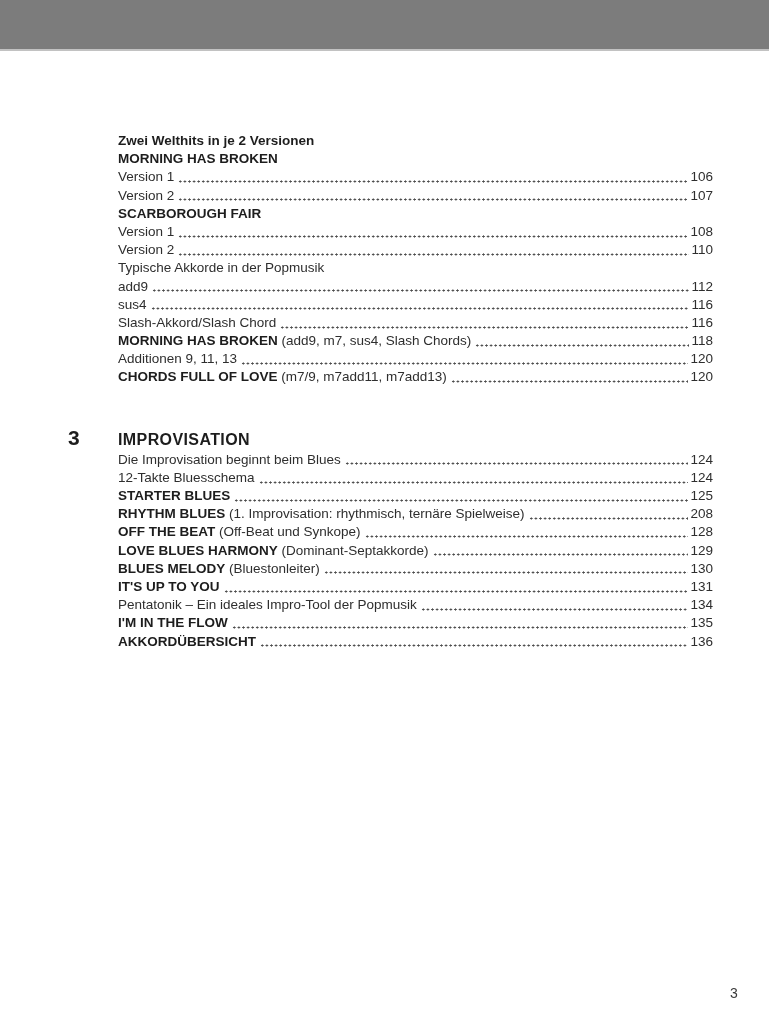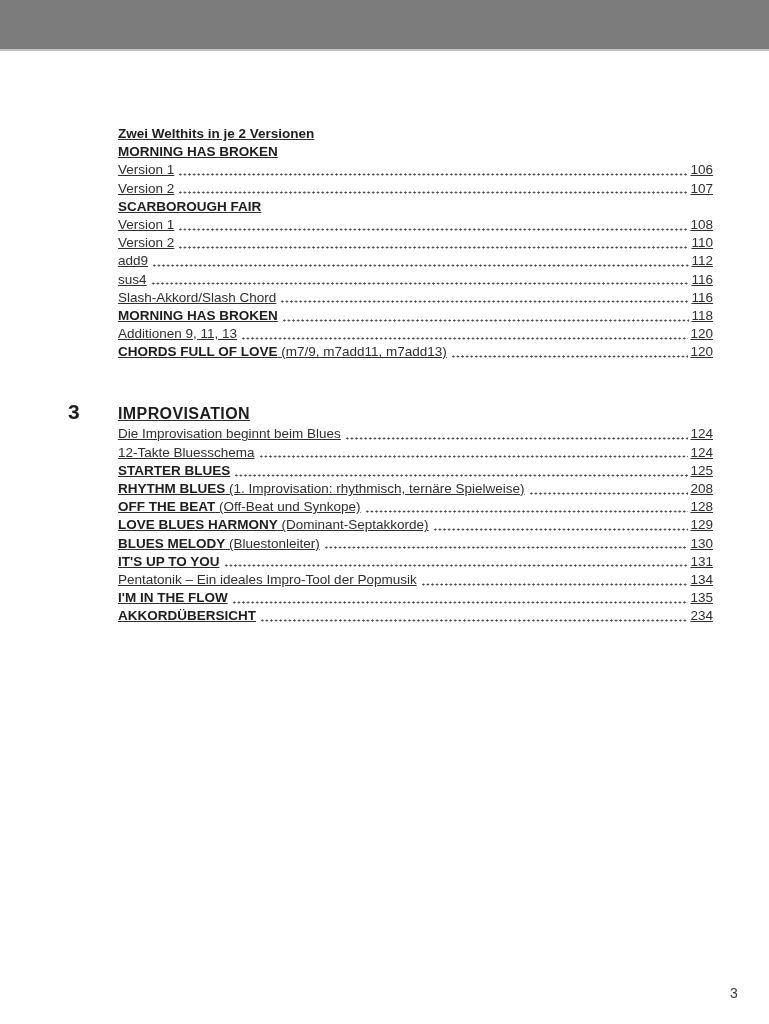--- a/index.html
+++ b/index.html
@@ -17,24 +17,23 @@
     position: absolute;
     top: 0; left: 0;
     width: 100%;
     height: 51px;
     background: #7c7c7c;
     border-bottom: 2px solid #c2c2c2;
   }
   .content {
     position: absolute;
     left: 118px;
-    top: 125px;
+    top: 132px;
     width: 595px;
     font-size: 13.5px;
-    text-decoration: underline;
   }
   .row {
     display: flex;
     align-items: baseline;
     height: 18.2px;
     line-height: 18.2px;
     white-space: pre;
   }
   .title { flex-shrink: 0; }
   .title.b { font-weight: bold; color: #1d1d1d; }
@@ -86,36 +85,37 @@
   <div class="header-bar" style="background: rgb(124, 124, 124);"></div>
   <div class="content">
       <div class="section">
         <div class="row"><span class="title b">Zwei Welthits in je 2 Versionen</span></div>
         <div class="row"><span class="title b">MORNING HAS BROKEN</span></div>
         <div class="row"><span class="title">Version 1</span><span class="leader"></span><span class="pg">106</span></div>
         <div class="row"><span class="title">Version 2</span><span class="leader"></span><span class="pg">107</span></div>
         <div class="row"><span class="title b">SCARBOROUGH FAIR</span></div>
         <div class="row"><span class="title">Version 1</span><span class="leader"></span><span class="pg">108</span></div>
         <div class="row"><span class="title">Version 2</span><span class="leader"></span><span class="pg">110</span></div>
+        <div class="row"><span class="title">Typische Akkorde in der Popmusik</span></div>
         <div class="row"><span class="title">add9</span><span class="leader"></span><span class="pg">112</span></div>
         <div class="row"><span class="title">sus4</span><span class="leader"></span><span class="pg">116</span></div>
         <div class="row"><span class="title">Slash-Akkord/Slash Chord</span><span class="leader"></span><span class="pg">116</span></div>
-        <div class="row"><span class="title b">MORNING HAS BROKEN</span><span class="leader"></span><span class="pg">118</span></div>
+        <div class="row"><span class="title b">MORNING HAS BROKEN</span><span class="detail"> (add9, m7, sus4, Slash Chords)</span><span class="leader"></span><span class="pg">118</span></div>
         <div class="row"><span class="title">Additionen 9, 11, 13</span><span class="leader"></span><span class="pg">120</span></div>
         <div class="row"><span class="title b">CHORDS FULL OF LOVE</span><span class="detail"> (m7/9, m7add11, m7add13)</span><span class="leader"></span><span class="pg">120</span></div>
       </div>
       <div class="section">
         <div class="chapter-heading"><span class="chapter-num">3</span><span class="chapter-title">IMPROVISATION</span></div>
         <div class="row"><span class="title">Die Improvisation beginnt beim Blues</span><span class="leader"></span><span class="pg">124</span></div>
         <div class="row"><span class="title">12-Takte Bluesschema</span><span class="leader"></span><span class="pg">124</span></div>
         <div class="row"><span class="title b">STARTER BLUES</span><span class="leader"></span><span class="pg">125</span></div>
         <div class="row"><span class="title b">RHYTHM BLUES</span><span class="detail"> (1. Improvisation: rhythmisch, ternäre Spielweise)</span><span class="leader"></span><span class="pg">208</span></div>
         <div class="row"><span class="title b">OFF THE BEAT</span><span class="detail"> (Off-Beat und Synkope)</span><span class="leader"></span><span class="pg">128</span></div>
         <div class="row"><span class="title b">LOVE BLUES HARMONY</span><span class="detail"> (Dominant-Septakkorde)</span><span class="leader"></span><span class="pg">129</span></div>
         <div class="row"><span class="title b">BLUES MELODY</span><span class="detail"> (Bluestonleiter)</span><span class="leader"></span><span class="pg">130</span></div>
         <div class="row"><span class="title b">IT'S UP TO YOU</span><span class="leader"></span><span class="pg">131</span></div>
         <div class="row"><span class="title">Pentatonik – Ein ideales Impro-Tool der Popmusik</span><span class="leader"></span><span class="pg">134</span></div>
         <div class="row"><span class="title b">I'M IN THE FLOW</span><span class="leader"></span><span class="pg">135</span></div>
-        <div class="row"><span class="title b">AKKORDÜBERSICHT</span><span class="leader"></span><span class="pg">234</span></div>
+        <div class="row"><span class="title b">AKKORDÜBERSICHT</span><span class="leader"></span><span class="pg">136</span></div>
       </div>
     </div>
   <div class="page-number">3</div>
 </div>
 
 </body></html>

